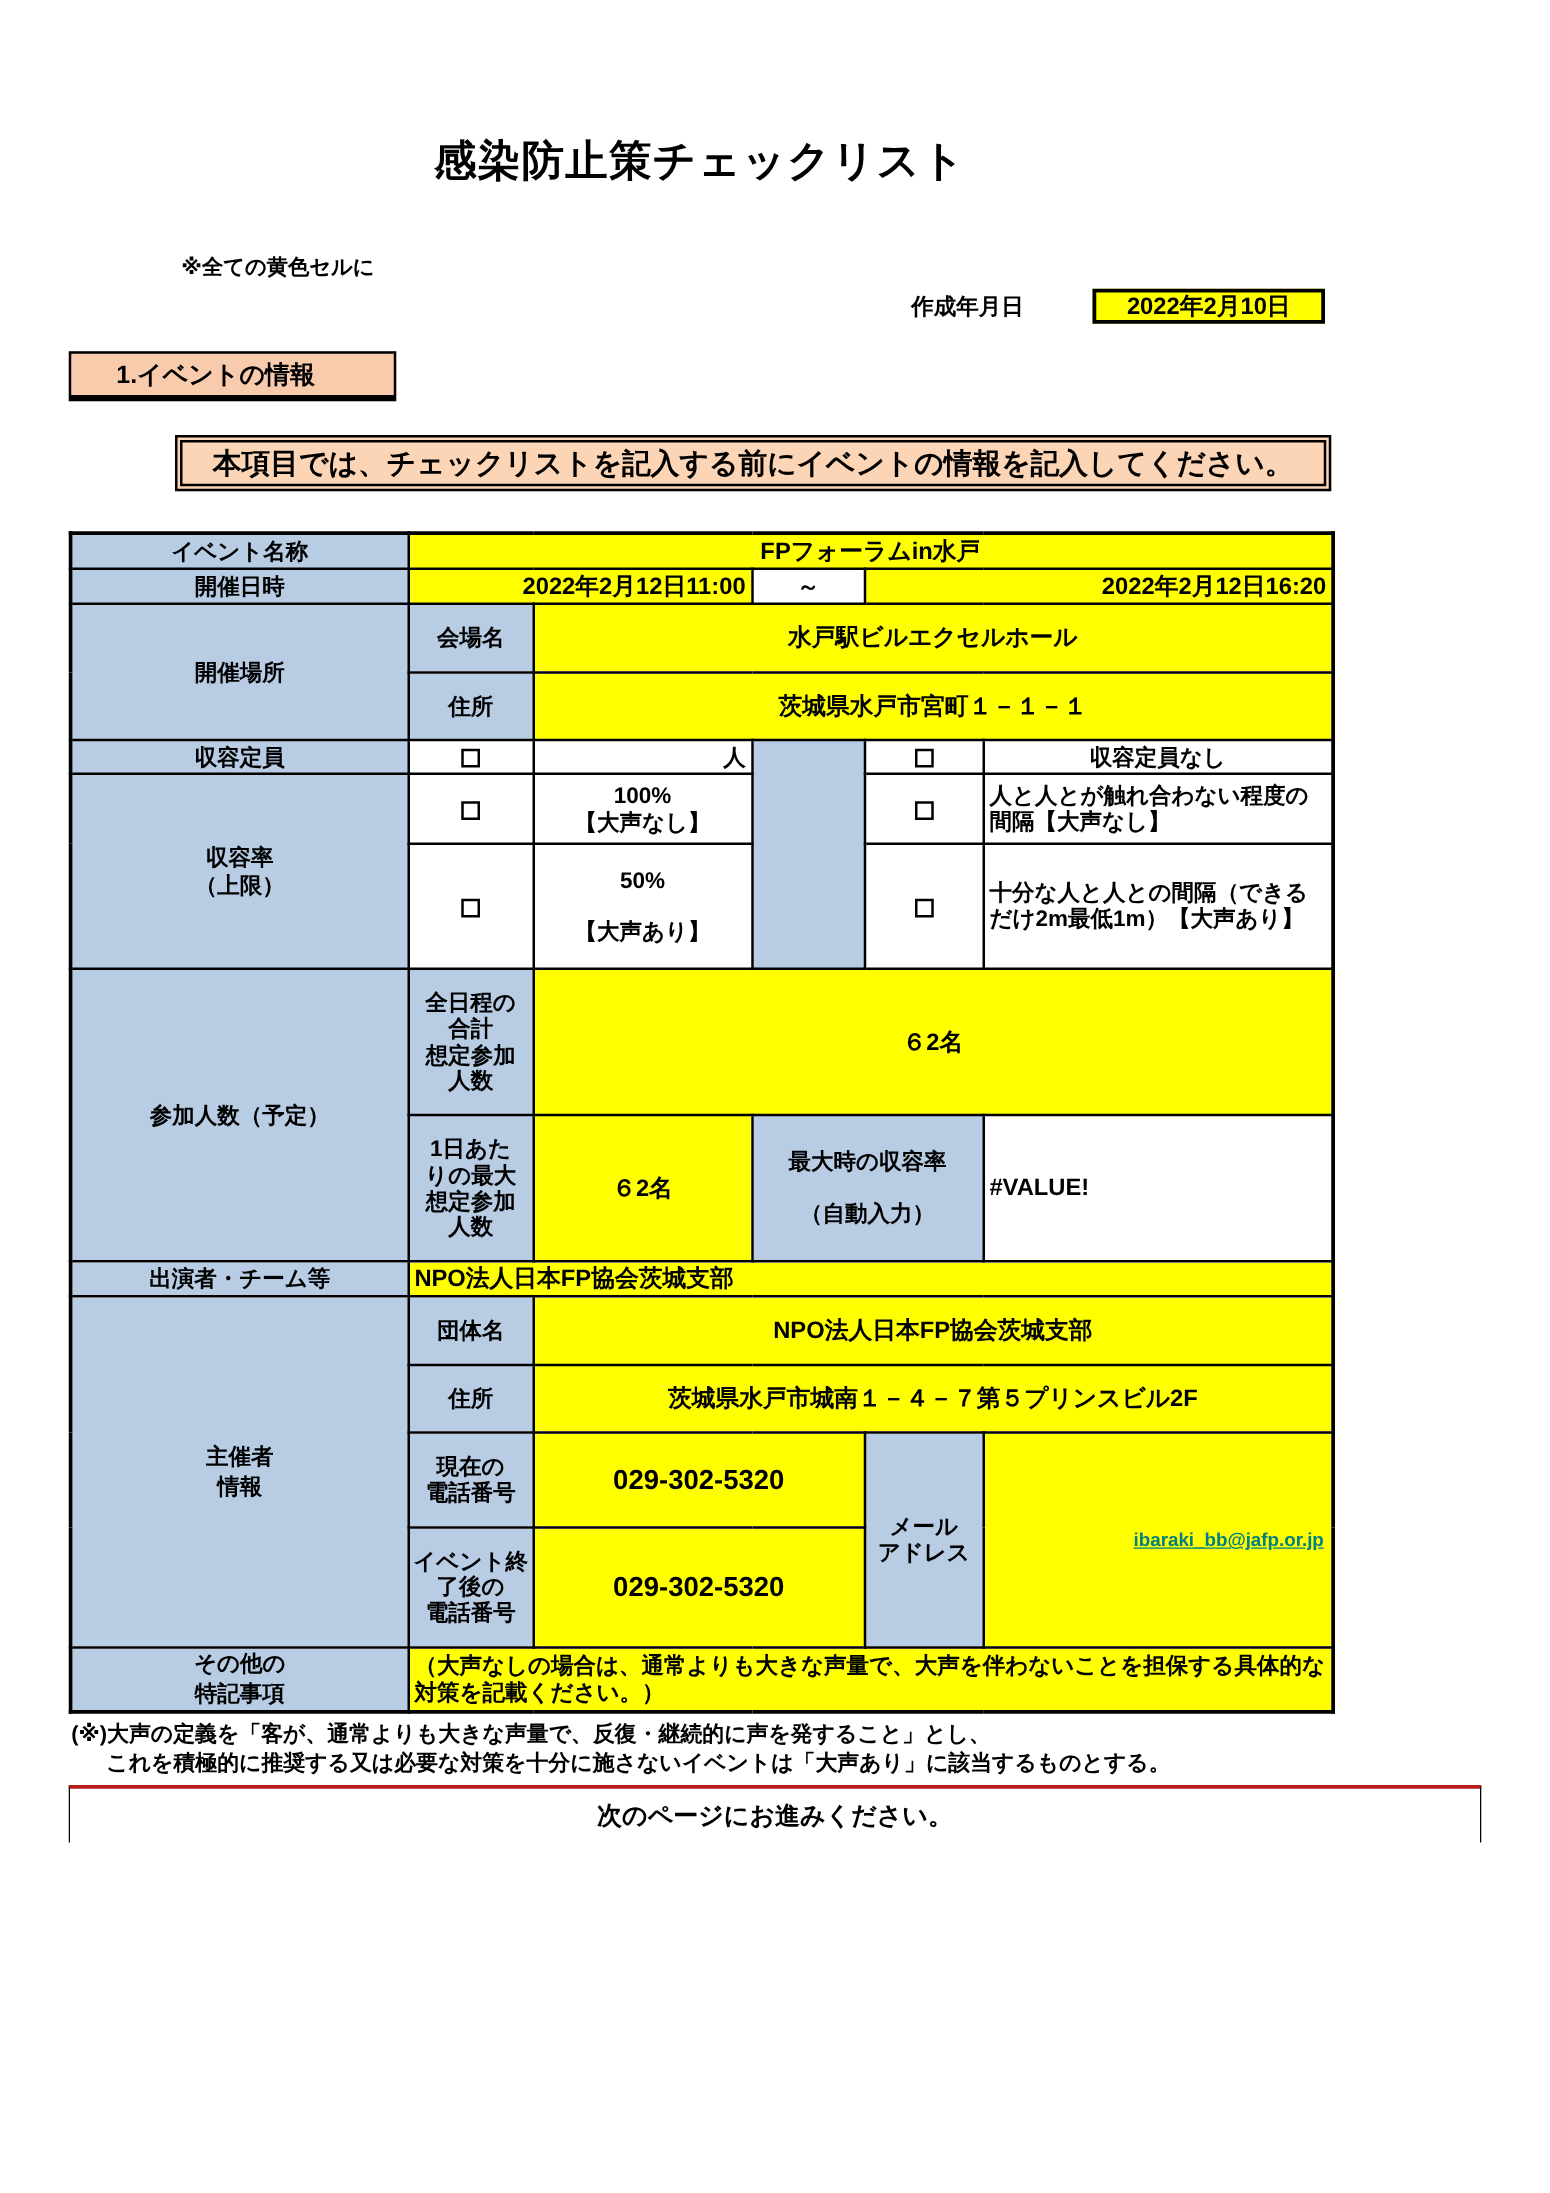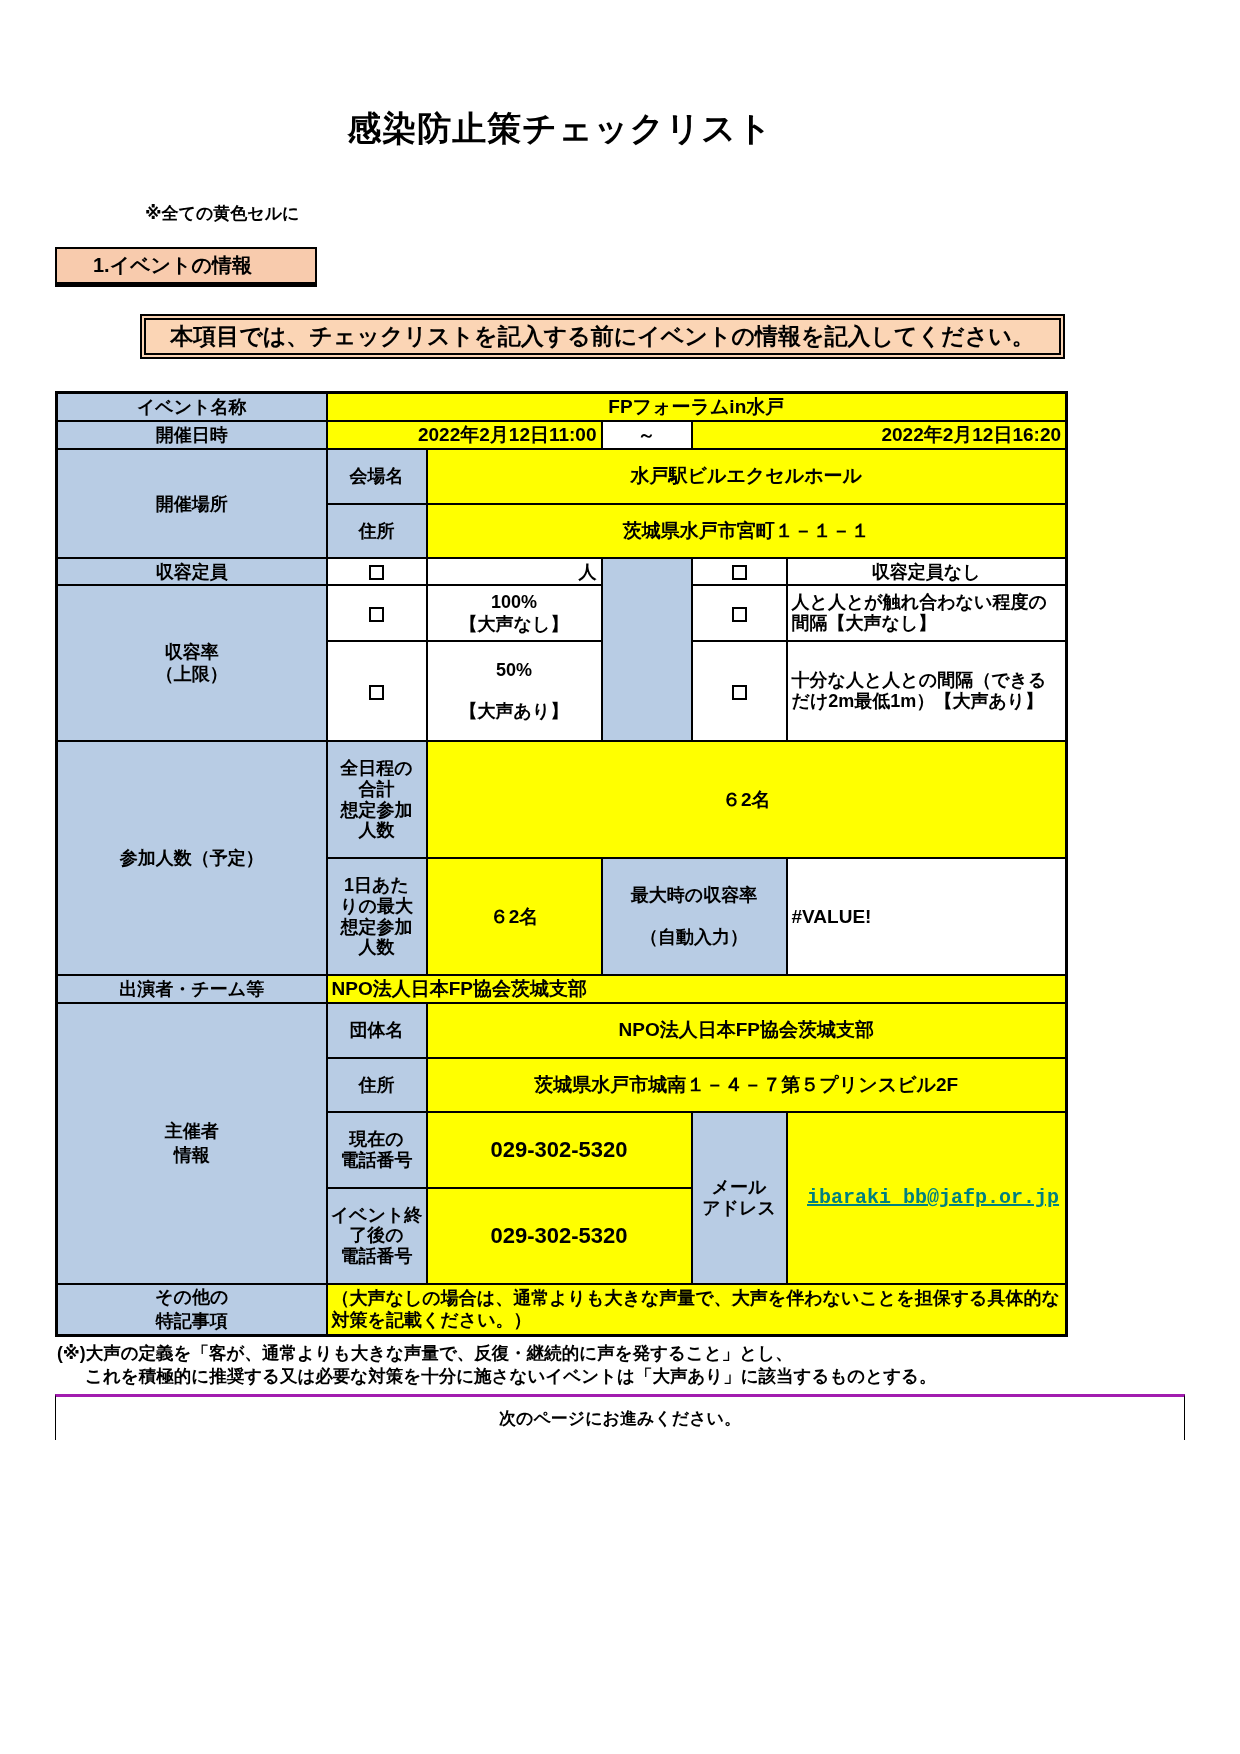--- a/index.html
+++ b/index.html
@@ -43,41 +43,45 @@
   .opt  { background:#fff; text-align:left; line-height:1.2; padding:1px 4px; }
   .cbx-cell { background:#fff; text-align:center; }
   .cbx { display:inline-block; width:15px; height:15px; border:2px solid #000;
          background:#fff; vertical-align:middle; }
   .two-line { line-height:1.25; }
   .spaced > div:first-child { margin-bottom:18px; }
   .rate-lbl { background:#b8cce4; text-align:center; line-height:1.1; }
   .rate-lbl > div:first-child { margin-bottom:22px; }
   .phone { font-size:22px; }
   .email-cell { background:#ffff00; text-align:right; padding-right:6px; }
-  .email { color:#008080; text-decoration:underline; font-size:20px; font-weight:700; cursor:pointer;font-family:Liberation Mono, monospace; }
+  .email { color:#008080; text-decoration:underline; font-size:15px; font-weight:700; cursor:pointer; }
   .value-err { font-size:19px; font-weight:600; background:#fff; text-align:left; }
   .remark { line-height:1.25; font-size:18px; }
 
   .footnote { margin:5px 0 0 57px; font-size:17.5px; font-weight:700; line-height:1.3; width:1130px; }
   .footnote .fn2 { padding-left:28px; }
 
   .nextpage-box { margin:6px 0 0 55px; width:1130px; height:46px;
-                  border-top:3px solid #a21caf; border-left:1px solid #000; border-right:1px solid #000;
+                  border-top:3px solid #b91c1c; border-left:1px solid #000; border-right:1px solid #000;
                   display:flex; align-items:center; justify-content:center;
-                  font-size:17px; font-weight:700; }
+                  font-size:20px; font-weight:700; }
 </style>
 </head>
 <body>
 
 <div class="page">
 
   <div class="title">感染防止策チェックリスト</div>
 
   <div class="yellow-note">※全ての黄色セルに</div>
 
+  <div class="created-row">
+    <span class="created-label">作成年月日</span>
+    <span class="created-cell">2022年2月10日</span>
+  </div>
 
   <div class="section-header">1.イベントの情報</div>
 
   <div class="instruction">
     <div class="instruction-inner">本項目では、チェックリストを記入する前にイベントの情報を記入してください。</div>
   </div>
 
   <table class="main">
     <colgroup>
       <col style="width:270px">

